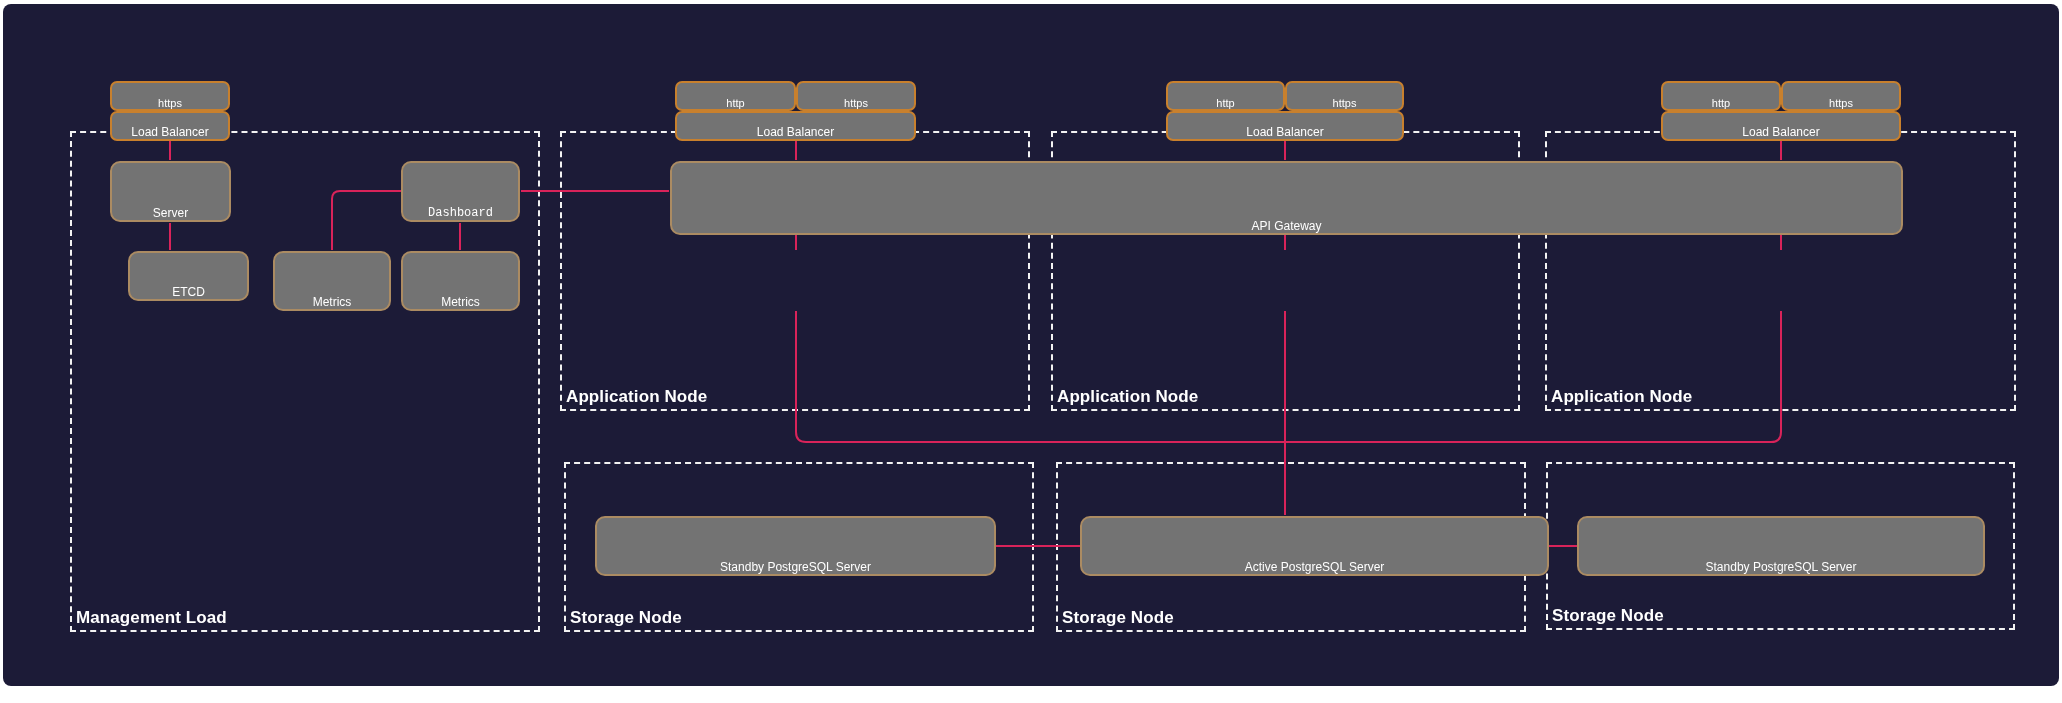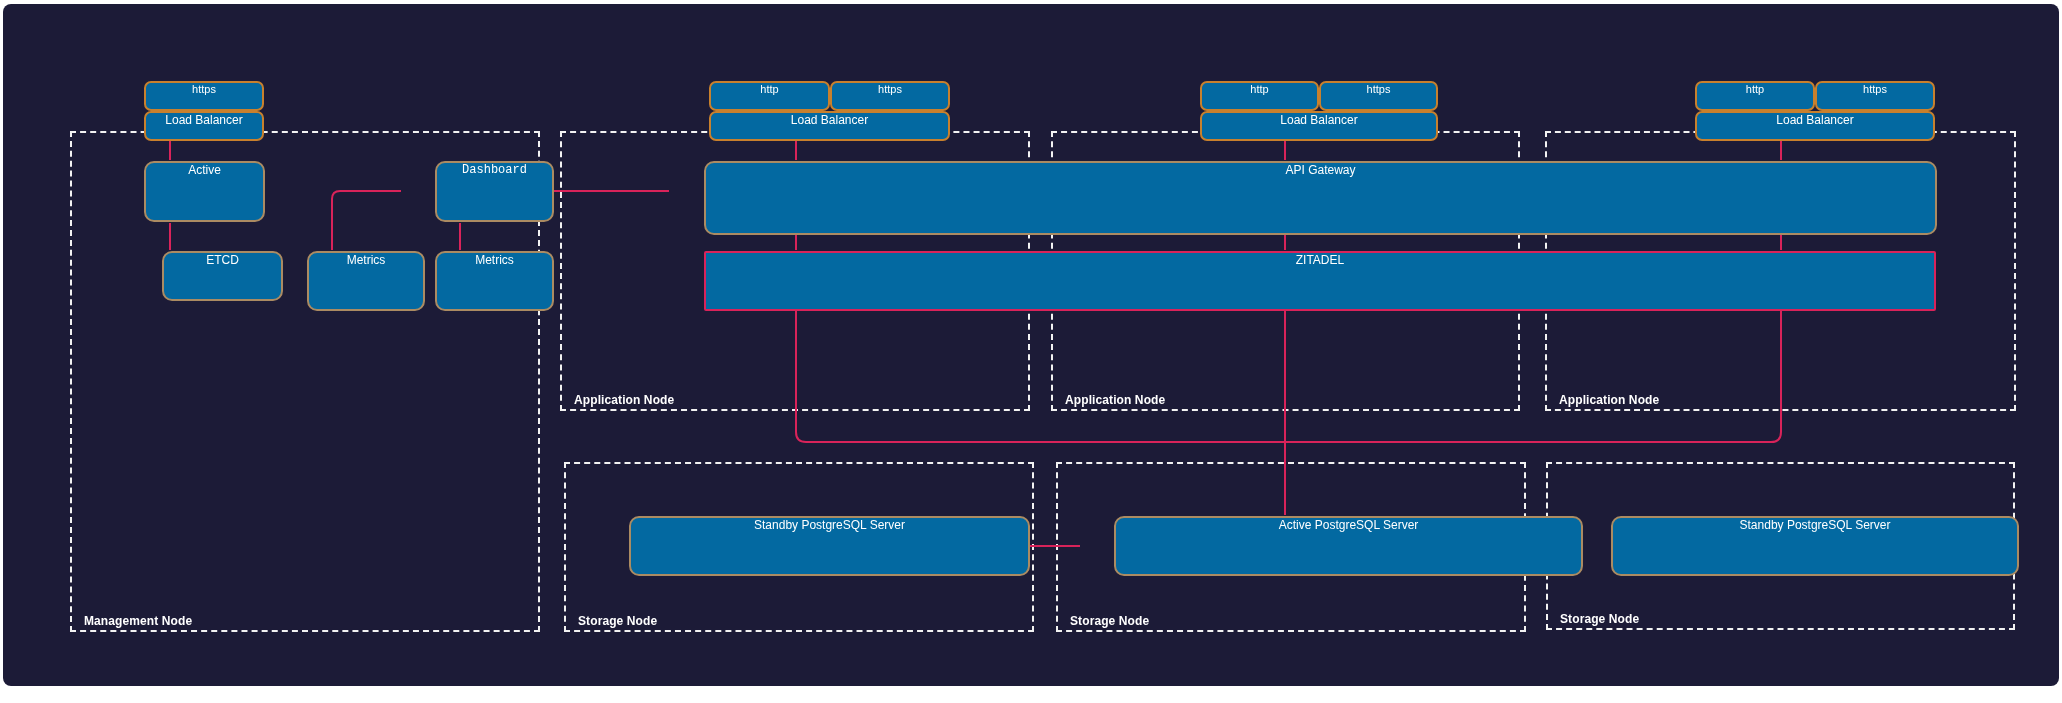--- a/index.html
+++ b/index.html
@@ -8,42 +8,42 @@
     font-family:"Liberation Sans", sans-serif;
   }
   #canvas{
     position:absolute;left:3px;top:4px;width:2056px;height:682px;
     background:#1c1b37;border-radius:8px;z-index:0;
   }
   .node{
     position:absolute;border:2px dashed #f2f2f2;z-index:1;box-sizing:border-box;
   }
   .node-label{
-    position:absolute;left:12px;bottom:2px;color:#ffffff;font-weight:700;
-    font-size:12px;letter-spacing:0.1px;white-space:nowrap;
+    position:absolute;left:4px;bottom:2px;color:#ffffff;font-weight:700;
+    font-size:17px;letter-spacing:0.1px;white-space:nowrap;
   }
   svg.wires{position:absolute;left:0;top:0;z-index:2;pointer-events:none;}
   .box{
-    position:absolute;box-sizing:border-box;background:#0369a1;color:#ffffff;
-    display:flex;align-items:flex-start;justify-content:center;
-    font-size:12px;z-index:3;white-space:nowrap;margin-left:34px;
+    position:absolute;box-sizing:border-box;background:#737373;color:#ffffff;
+    display:flex;align-items:flex-end;justify-content:center;
+    font-size:12px;z-index:3;white-space:nowrap;
   }
   .b-orange{border:2px solid #c8802d;border-radius:7px;}
   .b-tan{border:2px solid #ab8b62;border-radius:10px;}
   .b-pink{border:2px solid #d9235a;border-radius:2px;}
   .small{font-size:11px;}
 </style>
 </head>
 <body>
 
 <div id="stage">
   <div id="canvas"></div>
 
   <div class="node" style="left:70px;top:131px;width:470px;height:501px;">
-    <span class="node-label">Management Node</span>
+    <span class="node-label">Management Load</span>
   </div>
 
   <div class="node" style="left:560px;top:131px;width:470px;height:280px;">
     <span class="node-label">Application Node</span>
   </div>
   <div class="node" style="left:1051px;top:131px;width:469px;height:280px;">
     <span class="node-label">Application Node</span>
   </div>
   <div class="node" style="left:1545px;top:131px;width:471px;height:280px;">
     <span class="node-label">Application Node</span>
@@ -79,21 +79,21 @@
     </g>
   </svg>
 
   <div class="box b-orange small" style="left:110px;top:81px;width:120px;height:30px;">
     <span>https</span>
   </div>
   <div class="box b-orange" style="left:110px;top:111px;width:120px;height:30px;">
     <span>Load Balancer</span>
   </div>
   <div class="box b-tan" style="left:110px;top:161px;width:121px;height:61px;">
-    <span>Active</span>
+    <span>Server</span>
   </div>
   <div class="box b-tan" style="left:128px;top:251px;width:121px;height:50px;">
     <span>ETCD</span>
   </div>
   <div class="box b-tan" style="left:273px;top:251px;width:118px;height:60px;">
     <span>Metrics</span>
   </div>
   <div class="box b-tan" style="left:401px;top:161px;width:119px;height:61px;font-family:Liberation Mono, monospace;">
     <span>Dashboard</span>
   </div>
@@ -127,23 +127,20 @@
   <div class="box b-orange small" style="left:1781px;top:81px;width:120px;height:30px;">
     <span>https</span>
   </div>
   <div class="box b-orange" style="left:1661px;top:111px;width:240px;height:30px;">
     <span>Load Balancer</span>
   </div>
 
   <div class="box b-tan" style="left:670px;top:161px;width:1233px;height:74px;">
     <span>API Gateway</span>
   </div>
-  <div class="box b-pink" style="left:670px;top:251px;width:1232px;height:60px;">
-    <span>ZITADEL</span>
-  </div>
 
   <div class="box b-tan" style="left:595px;top:516px;width:401px;height:60px;">
     <span>Standby PostgreSQL Server</span>
   </div>
   <div class="box b-tan" style="left:1080px;top:516px;width:469px;height:60px;">
     <span>Active PostgreSQL Server</span>
   </div>
   <div class="box b-tan" style="left:1577px;top:516px;width:408px;height:60px;">
     <span>Standby PostgreSQL Server</span>
   </div>

